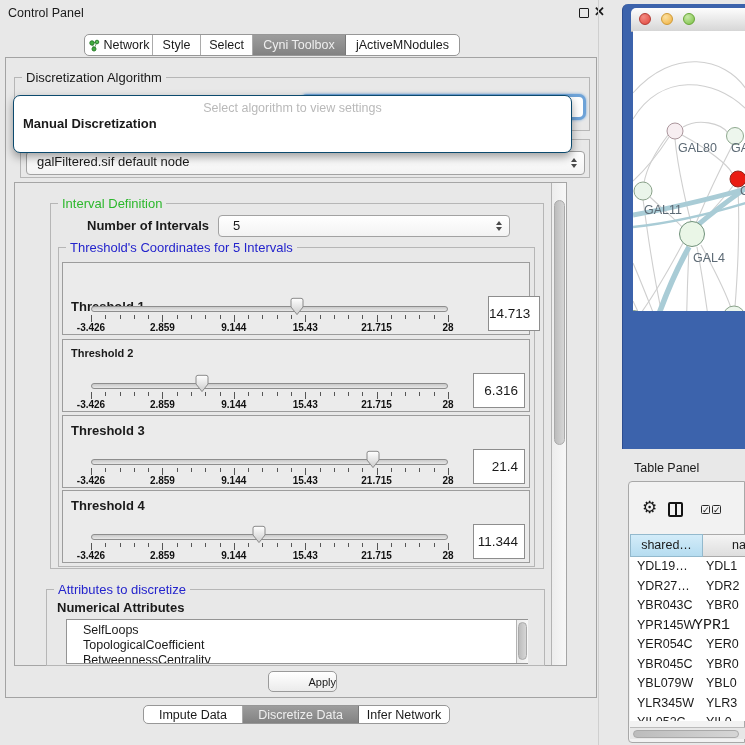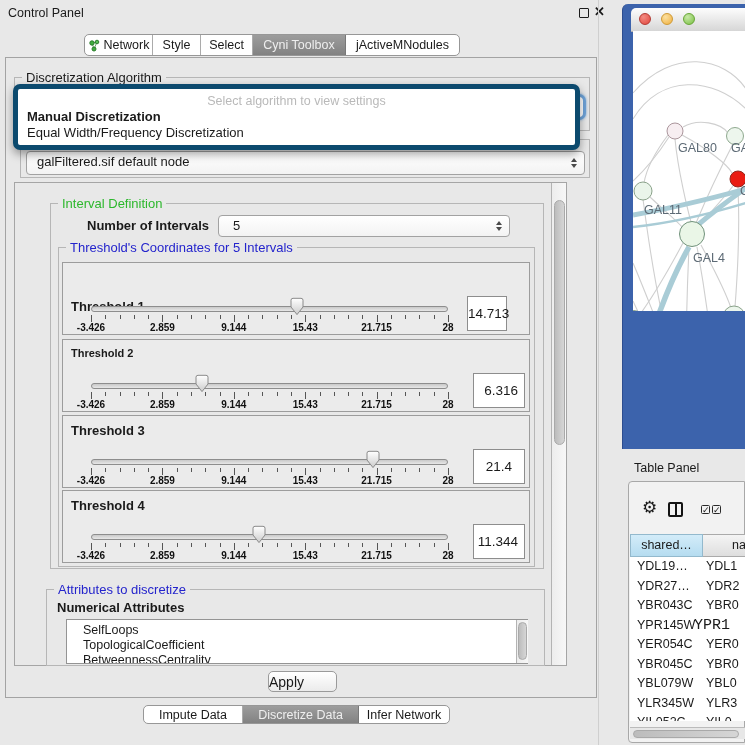--- a/index.html
+++ b/index.html
@@ -71,24 +71,23 @@
   </div>
 
   <div class="abs" style="left:5px;top:57px;width:592px;height:641px;border:1px solid #a3a3a3;box-sizing:border-box"></div>
 
   <div class="grp" style="left:14px;top:77px;width:576px;height:54px">
     <span class="gtitle">Discretization Algorithm</span>
   </div>
 
   <div class="abs" style="left:300px;top:94px;width:286px;height:26px;background:#fff;border:3px solid #6ea3d8;border-radius:7px;box-shadow:0 0 3px #6ea3d8;box-sizing:border-box;z-index:4"></div>
 
-  <div class="abs" style="left:13px;top:84px;width:557px;height:56px;background:#fff;border:5px solid #0c4a6e;border-radius:7px;box-shadow:0 4px 10px rgba(0,0,0,.38);z-index:30">
+  <div class="abs" style="left:13px;top:95px;width:557px;height:56px;background:#fff;border:1px solid #0c4a6e;border-radius:7px;box-shadow:0 4px 10px rgba(0,0,0,.38);z-index:30">
     <div class="abs" style="left:0;top:5px;width:100%;text-align:center;font-size:12.5px;color:#b9b9b9">Select algorithm to view settings</div>
     <div class="abs b" style="left:3px;top:19px;font-size:13px;padding:1px 6px">Manual Discretization</div>
-    <div class="abs" style="left:3px;top:35px;font-size:13px;padding:1px 6px">Equal Width/Frequency Discretization</div>
   </div>
 
   <div class="grp" style="left:20px;top:139px;width:570px;height:39px">
     <span class="gtitle">Table Data</span>
   </div>
   <div class="combo abs" style="left:26px;top:151px;width:559px;height:24px">
     <span class="txt">galFiltered.sif default node</span>
     <span class="stepper">
         <i class="u"></i>
         <i class="d"></i>
@@ -122,21 +121,21 @@
   <div class="abs b" style="left:57px;top:600px;font-size:13px">Numerical Attributes</div>
   <div class="abs" id="attr-list" style="left:66px;top:619px;width:462px;height:45px;background:#fff;border:1px solid #949494;overflow:hidden;padding-top:3px;box-sizing:border-box">
       <div style="position: relative; height: 15px; line-height: 15px; padding-left: 16px; font-size: 12.5px; white-space: nowrap;">SelfLoops</div>
       <div style="position: relative; height: 15px; line-height: 15px; padding-left: 16px; font-size: 12.5px; white-space: nowrap;">TopologicalCoefficient</div>
       <div style="position: relative; height: 15px; line-height: 15px; padding-left: 16px; font-size: 12.5px; white-space: nowrap;">BetweennessCentrality</div>
     </div>
   <div class="scrtrack" style="left:516px;top:620px;width:12px;height:43px">
     <div class="scrthumb" style="left:1px;top:2px;width:9px;height:38px"></div>
   </div>
 
-  <div class="abs" style="left:268px;top:671px;width:69px;height:21px;background:linear-gradient(#ffffff,#ebebeb);border:1px solid #9a9a9a;border-radius:5px;text-align:left;line-height:20px;font-size:14px;box-sizing:border-box">Apply</div>
+  <div class="abs" style="left:268px;top:671px;width:69px;height:21px;background:linear-gradient(#ffffff,#ebebeb);border:1px solid #9a9a9a;border-radius:5px;text-align:right;line-height:20px;font-size:11px;box-sizing:border-box">Apply</div>
 
   <div class="seg abs" style="left:143px;top:705px;height:19px">
     <div style="width:99px">
         <span>Impute Data</span>
       </div>
     <div class="sel" style="width:116px">
         <span>Discretize Data</span>
       </div>
     <div style="width:90px">
         <span>Infer Network</span>
@@ -289,21 +288,21 @@
       <div style="position: absolute; box-sizing: border-box; left: 385px; top: 52px; width: 1px; height: 7px; background: rgb(85, 85, 85);"></div>
       <div style="position: absolute; box-sizing: border-box; left: 3px; top: 59px; width: 50px; text-align: center; font-size: 10px; font-weight: bold; color: rgb(17, 17, 17);">-3.426</div>
       <div style="position: absolute; box-sizing: border-box; left: 74.4px; top: 59px; width: 50px; text-align: center; font-size: 10px; font-weight: bold; color: rgb(17, 17, 17);">2.859</div>
       <div style="position: absolute; box-sizing: border-box; left: 145.8px; top: 59px; width: 50px; text-align: center; font-size: 10px; font-weight: bold; color: rgb(17, 17, 17);">9.144</div>
       <div style="position: absolute; box-sizing: border-box; left: 217.2px; top: 59px; width: 50px; text-align: center; font-size: 10px; font-weight: bold; color: rgb(17, 17, 17);">15.43</div>
       <div style="position: absolute; box-sizing: border-box; left: 288.6px; top: 59px; width: 50px; text-align: center; font-size: 10px; font-weight: bold; color: rgb(17, 17, 17);">21.715</div>
       <div style="position: absolute; box-sizing: border-box; left: 360px; top: 59px; width: 50px; text-align: center; font-size: 10px; font-weight: bold; color: rgb(17, 17, 17);">28</div>
       <div style="position: absolute; box-sizing: border-box; left: 226.1px; top: 34px; width: 16px; height: 19px;"><svg width="16" height="19">
           <path d="M2,3.2 Q2,1.3 4,1.3 L12,1.3 Q14,1.3 14,3.2 L14,10 L8,17.6 L2,10 Z" fill="url(#thumbG)" stroke="#8a8a8a"></path>
         </svg></div>
-      <div style="position: absolute; box-sizing: border-box; left: 404px; top: 33px; width: 40px; height: 35px; background: rgb(255, 255, 255); border: 1px solid rgb(141, 141, 141); font-size: 13.5px; text-align: right; line-height: 33px; padding-right: 19px;">14.713</div>
+      <div style="position: absolute; box-sizing: border-box; left: 425px; top: 33px; width: 52px; height: 35px; background: rgb(255, 255, 255); border: 1px solid rgb(141, 141, 141); font-size: 13.5px; text-align: right; line-height: 33px; padding-right: 19px;">14.713</div>
     </div>
     <div style="position: absolute; box-sizing: border-box; left: 62px; top: 339px; width: 468px; height: 73px; border: 1px solid rgb(156, 156, 156); background: rgb(235, 235, 235);">
       <div style="position: absolute; box-sizing: border-box; left: 8px; top: 7px; font-size: 11px; font-weight: bold;">Threshold 2</div>
       <div style="position: absolute; box-sizing: border-box; left: 28px; top: 43px; width: 357px; height: 6px; border: 1px solid rgb(141, 141, 141); border-radius: 3px; background: linear-gradient(rgb(201, 201, 201), rgb(231, 231, 231));"></div>
       <div style="position: absolute; box-sizing: border-box; left: 28px; top: 52px; width: 1px; height: 7px; background: rgb(85, 85, 85);"></div>
       <div style="position: absolute; box-sizing: border-box; left: 42.3px; top: 52px; width: 1px; height: 4px; background: rgb(85, 85, 85);"></div>
       <div style="position: absolute; box-sizing: border-box; left: 56.6px; top: 52px; width: 1px; height: 4px; background: rgb(85, 85, 85);"></div>
       <div style="position: absolute; box-sizing: border-box; left: 70.8px; top: 52px; width: 1px; height: 4px; background: rgb(85, 85, 85);"></div>
       <div style="position: absolute; box-sizing: border-box; left: 85.1px; top: 52px; width: 1px; height: 4px; background: rgb(85, 85, 85);"></div>
       <div style="position: absolute; box-sizing: border-box; left: 99.4px; top: 52px; width: 1px; height: 7px; background: rgb(85, 85, 85);"></div>
@@ -369,21 +368,21 @@
       <div style="position: absolute; box-sizing: border-box; left: 385px; top: 52px; width: 1px; height: 7px; background: rgb(85, 85, 85);"></div>
       <div style="position: absolute; box-sizing: border-box; left: 3px; top: 59px; width: 50px; text-align: center; font-size: 10px; font-weight: bold; color: rgb(17, 17, 17);">-3.426</div>
       <div style="position: absolute; box-sizing: border-box; left: 74.4px; top: 59px; width: 50px; text-align: center; font-size: 10px; font-weight: bold; color: rgb(17, 17, 17);">2.859</div>
       <div style="position: absolute; box-sizing: border-box; left: 145.8px; top: 59px; width: 50px; text-align: center; font-size: 10px; font-weight: bold; color: rgb(17, 17, 17);">9.144</div>
       <div style="position: absolute; box-sizing: border-box; left: 217.2px; top: 59px; width: 50px; text-align: center; font-size: 10px; font-weight: bold; color: rgb(17, 17, 17);">15.43</div>
       <div style="position: absolute; box-sizing: border-box; left: 288.6px; top: 59px; width: 50px; text-align: center; font-size: 10px; font-weight: bold; color: rgb(17, 17, 17);">21.715</div>
       <div style="position: absolute; box-sizing: border-box; left: 360px; top: 59px; width: 50px; text-align: center; font-size: 10px; font-weight: bold; color: rgb(17, 17, 17);">28</div>
       <div style="position: absolute; box-sizing: border-box; left: 302px; top: 34px; width: 16px; height: 19px;"><svg width="16" height="19">
           <path d="M2,3.2 Q2,1.3 4,1.3 L12,1.3 Q14,1.3 14,3.2 L14,10 L8,17.6 L2,10 Z" fill="url(#thumbG)" stroke="#8a8a8a"></path>
         </svg></div>
-      <div style="position: absolute; box-sizing: border-box; left: 410px; top: 33px; width: 52px; height: 35px; background: rgb(255, 255, 255); border: 1px solid rgb(141, 141, 141); font-size: 13.5px; text-align: right; line-height: 33px; padding-right: 12px;">21.4</div>
+      <div style="position: absolute; box-sizing: border-box; left: 410px; top: 33px; width: 52px; height: 35px; background: rgb(255, 255, 255); border: 1px solid rgb(141, 141, 141); font-size: 13.5px; text-align: right; line-height: 33px; padding-right: 6px;">21.4</div>
     </div>
     <div style="position: absolute; box-sizing: border-box; left: 62px; top: 490px; width: 468px; height: 73px; border: 1px solid rgb(156, 156, 156); background: rgb(235, 235, 235);">
       <div style="position: absolute; box-sizing: border-box; left: 8px; top: 7px; font-size: 13px; font-weight: bold;">Threshold 4</div>
       <div style="position: absolute; box-sizing: border-box; left: 28px; top: 43px; width: 357px; height: 6px; border: 1px solid rgb(141, 141, 141); border-radius: 3px; background: linear-gradient(rgb(201, 201, 201), rgb(231, 231, 231));"></div>
       <div style="position: absolute; box-sizing: border-box; left: 28px; top: 52px; width: 1px; height: 7px; background: rgb(85, 85, 85);"></div>
       <div style="position: absolute; box-sizing: border-box; left: 42.3px; top: 52px; width: 1px; height: 4px; background: rgb(85, 85, 85);"></div>
       <div style="position: absolute; box-sizing: border-box; left: 56.6px; top: 52px; width: 1px; height: 4px; background: rgb(85, 85, 85);"></div>
       <div style="position: absolute; box-sizing: border-box; left: 70.8px; top: 52px; width: 1px; height: 4px; background: rgb(85, 85, 85);"></div>
       <div style="position: absolute; box-sizing: border-box; left: 85.1px; top: 52px; width: 1px; height: 4px; background: rgb(85, 85, 85);"></div>
       <div style="position: absolute; box-sizing: border-box; left: 99.4px; top: 52px; width: 1px; height: 7px; background: rgb(85, 85, 85);"></div>

